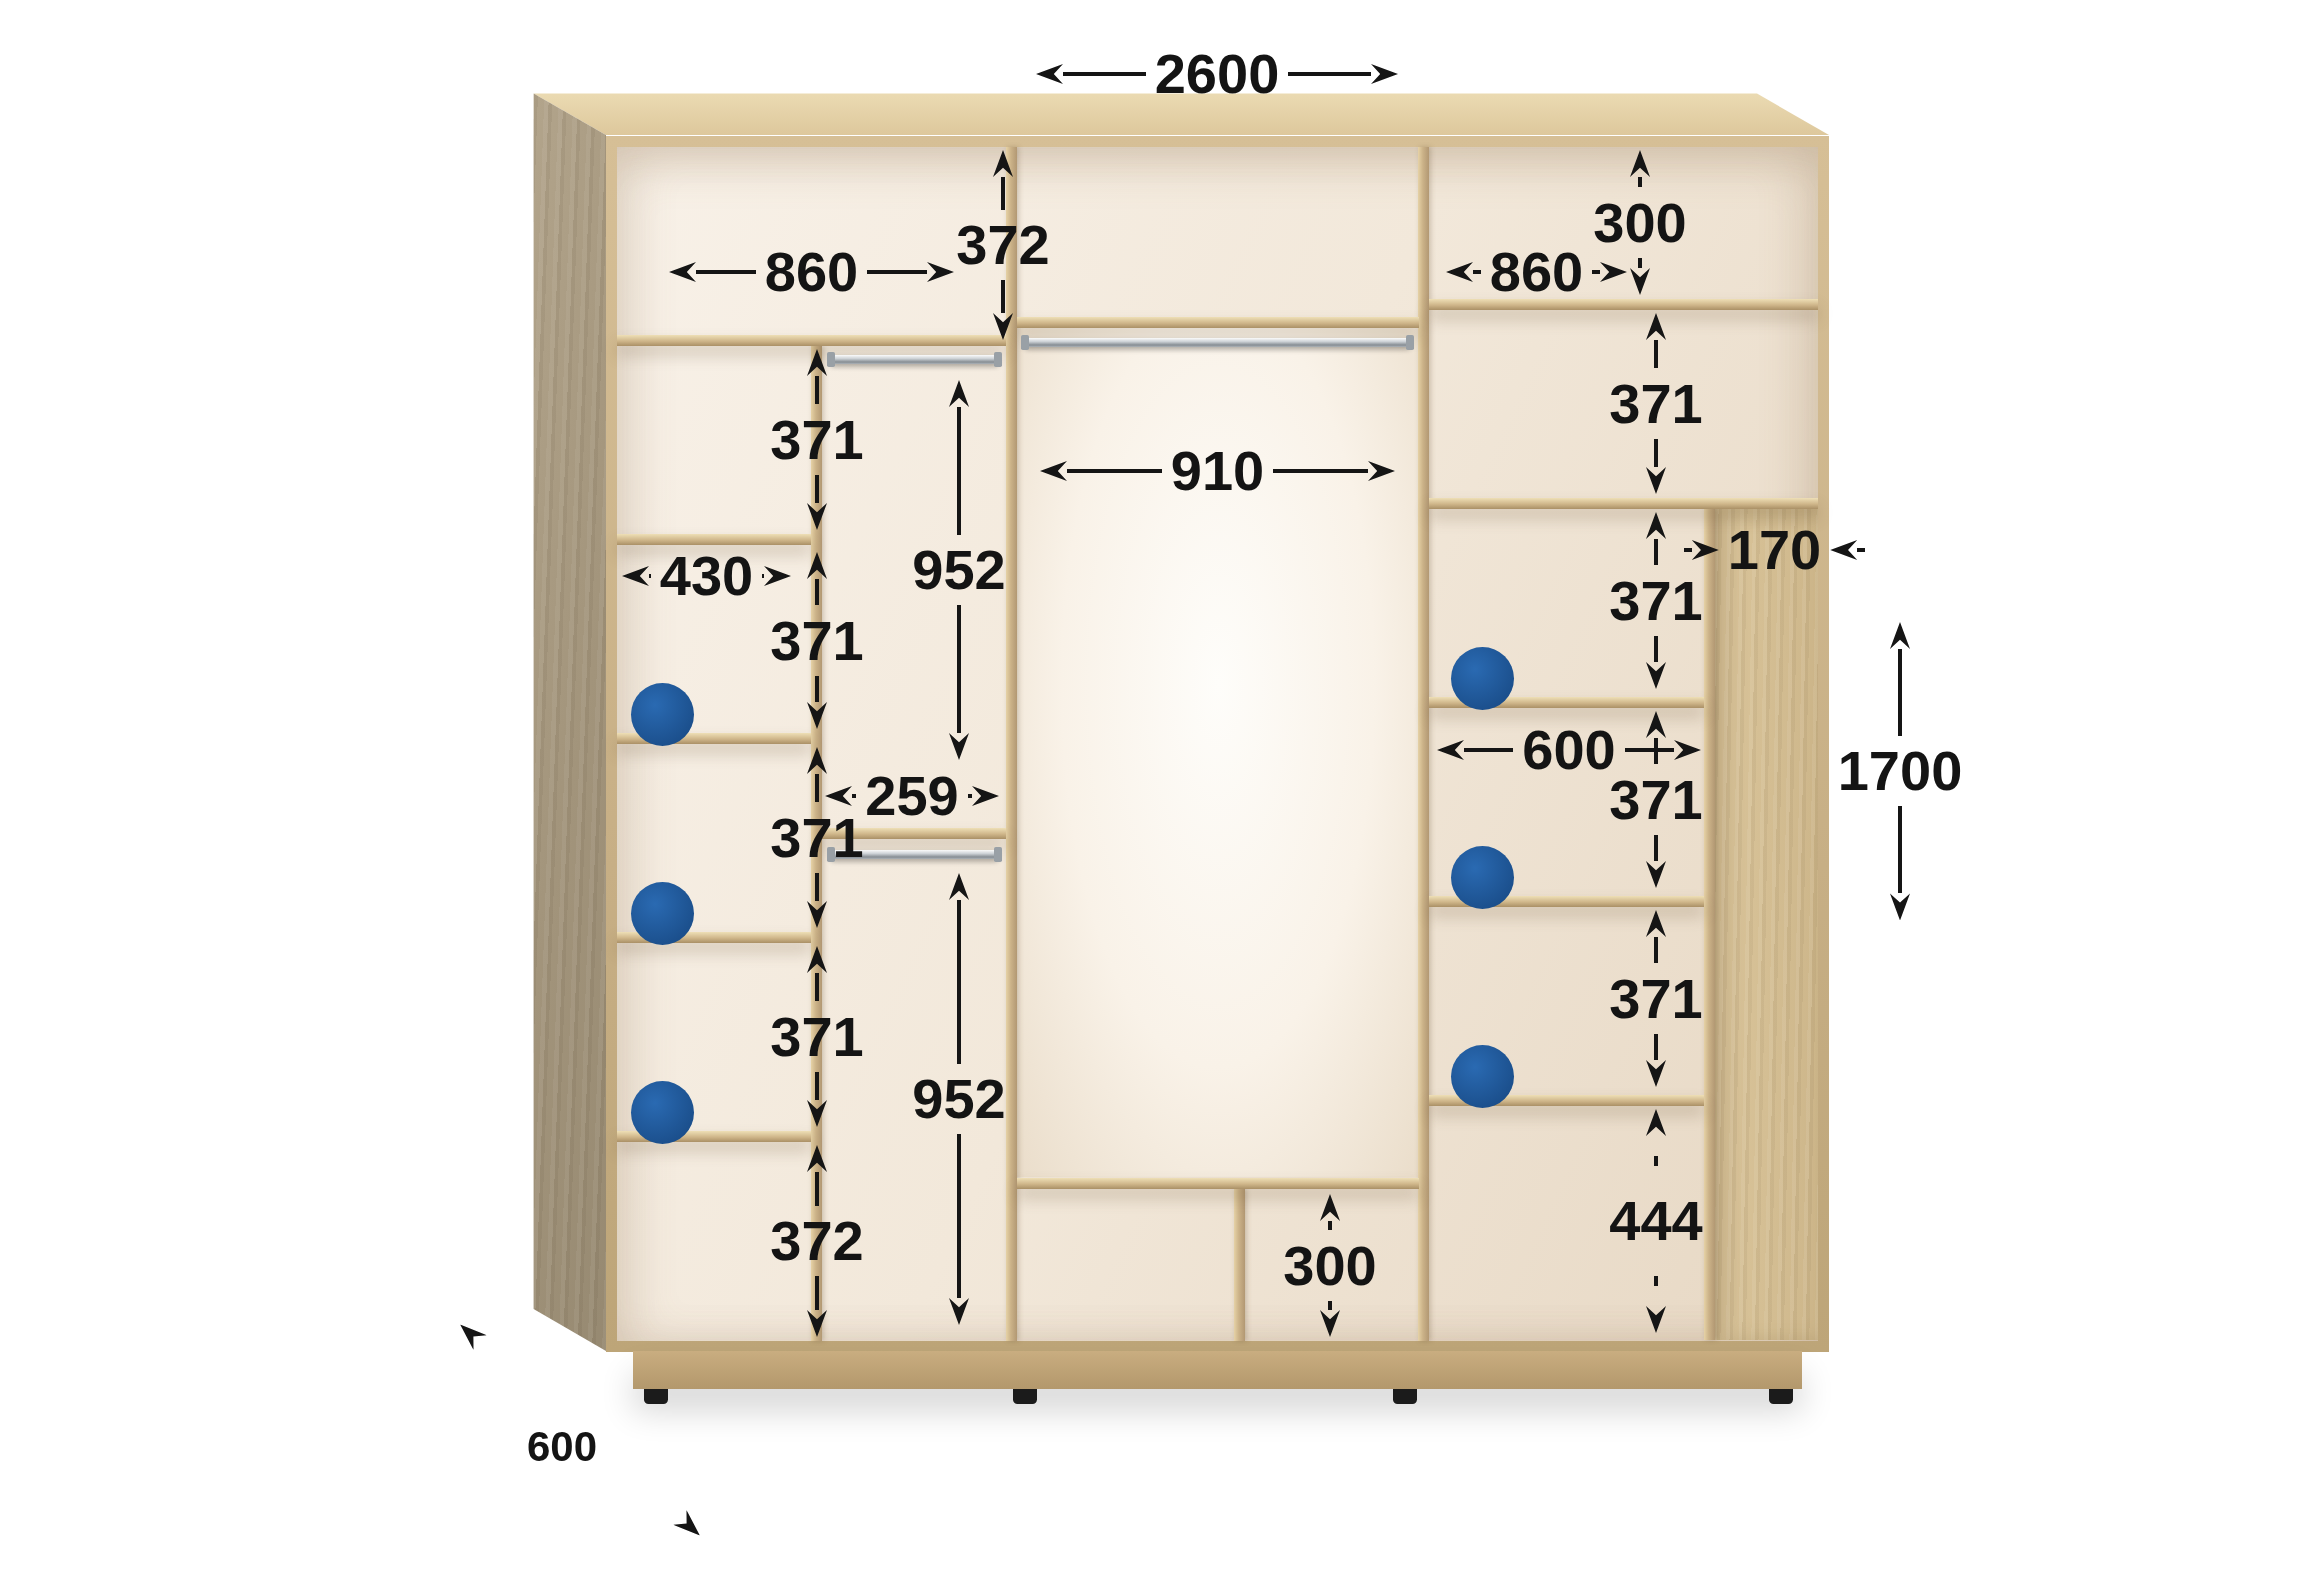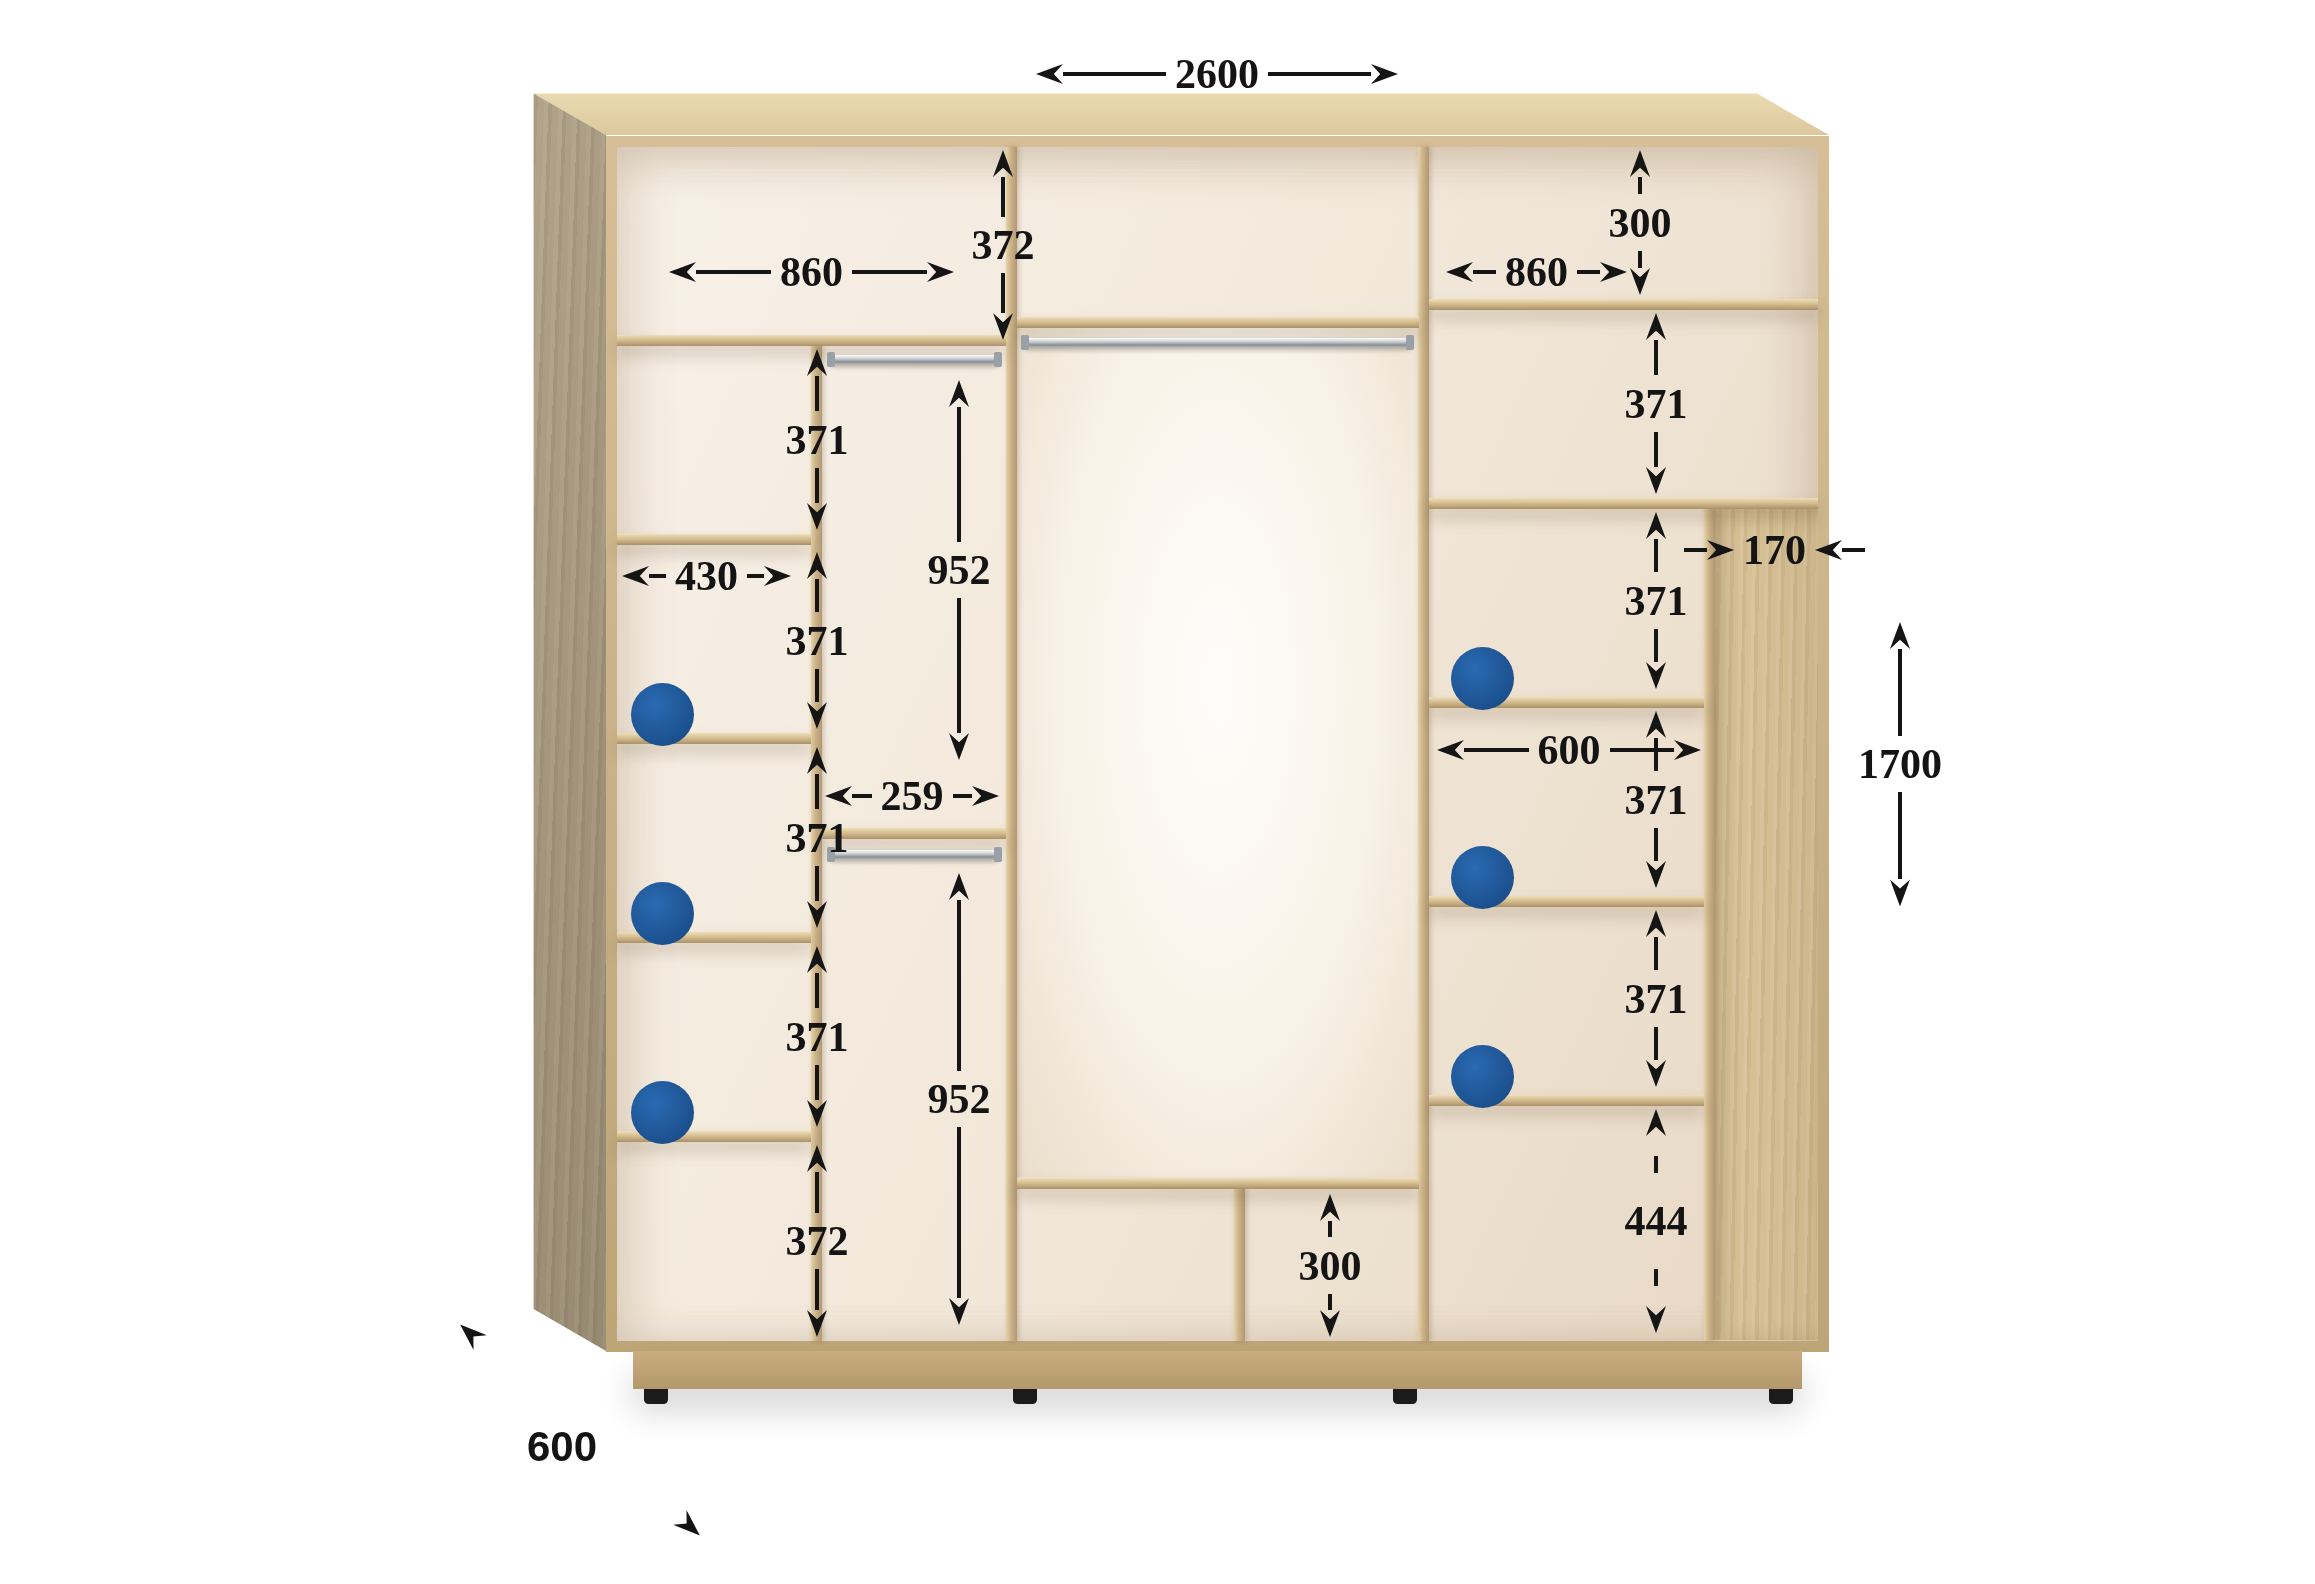--- a/index.html
+++ b/index.html
@@ -71,21 +71,21 @@
   .dimv{flex-direction:column;align-items:center;width:42px;}
   .ln{background:#151515;flex:1;}
   .dimh .ln{height:3.6px;}
   .dimv .ln{width:3.6px;}
   .dimv.short .ln{flex:0 0 87px;}
   .hd{flex:none;background:#151515;display:block;}
   .hd.l{width:27px;height:20px;clip-path:polygon(0 50%,100% 0,66% 50%,100% 100%);}
   .hd.r{width:27px;height:20px;clip-path:polygon(100% 50%,0 0,34% 50%,0 100%);}
   .hd.u{width:20px;height:27px;clip-path:polygon(50% 0,0 100%,50% 66%,100% 100%);}
   .hd.d{width:20px;height:27px;clip-path:polygon(50% 100%,0 0,50% 34%,100% 0);}
-  .val{font-weight:700;font-size:42px;line-height:1;color:#141414;white-space:nowrap;font-family:Liberation Serif, serif;}
+  .val{font-weight:700;font-size:56px;line-height:1;color:#141414;white-space:nowrap;}
   .dimh .val{padding:0 9px;}
   .dimv .val{padding:7.2px 0;}
   .depth-val{position:absolute;z-index:40;font-weight:700;font-size:42px;line-height:1;}
   .diag{align-items:center;width:118px;height:22px;}
 </style>
 </head>
 <body>
 
 <div class="stage">
 
@@ -214,20 +214,27 @@
       <span class="hd r"></span>
   </div>
   <div class="dim dimv" style="left:938px;top:873px;height:452px;">
     <span class="hd u"></span>
       <span class="ln"></span>
     <span class="val">952</span>
     <span class="ln"></span>
       <span class="hd d"></span>
   </div>
 
+  <div class="dim dimh" style="left:1040px;top:450px;width:355px;">
+    <span class="hd l"></span>
+      <span class="ln"></span>
+    <span class="val">910</span>
+    <span class="ln"></span>
+      <span class="hd r"></span>
+  </div>
   <div class="dim dimv" style="left:1309px;top:1194px;height:143px;">
     <span class="hd u"></span>
       <span class="ln"></span>
     <span class="val">300</span>
     <span class="ln"></span>
       <span class="hd d"></span>
   </div>
 
   <div class="dim dimh" style="left:1446px;top:251px;width:181px;">
     <span class="hd l"></span>

